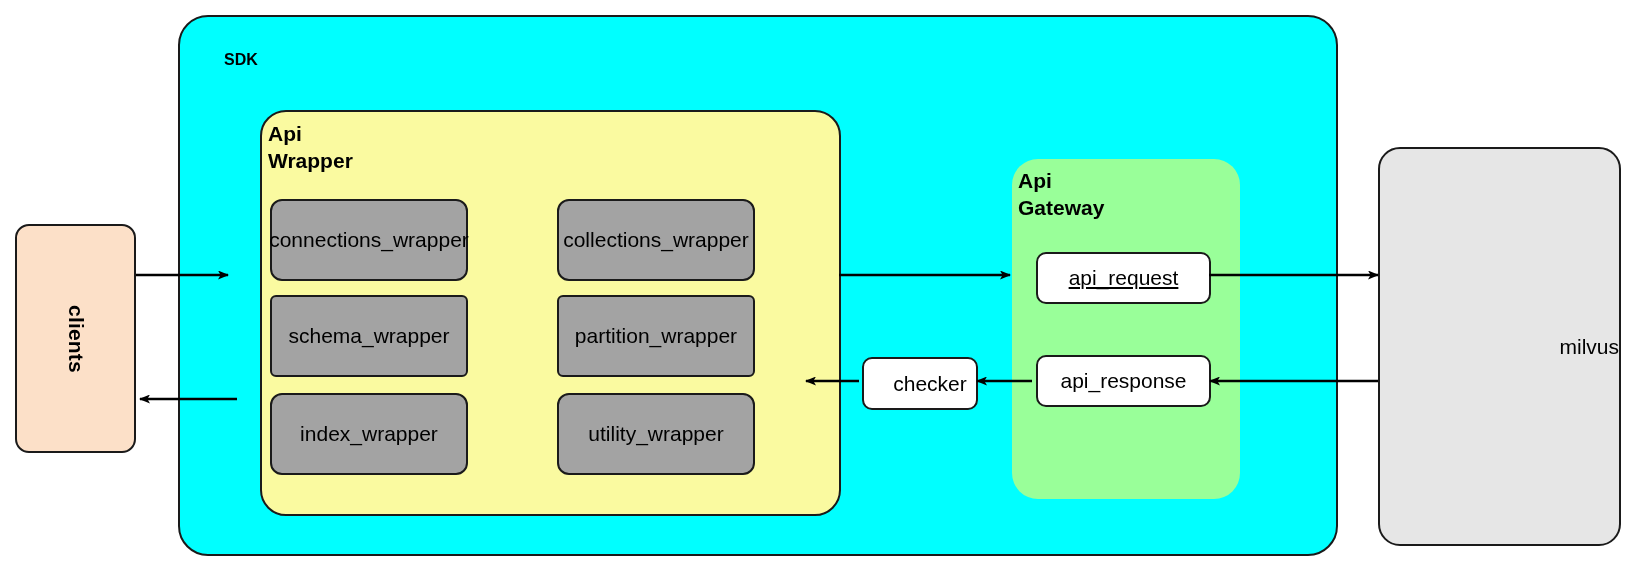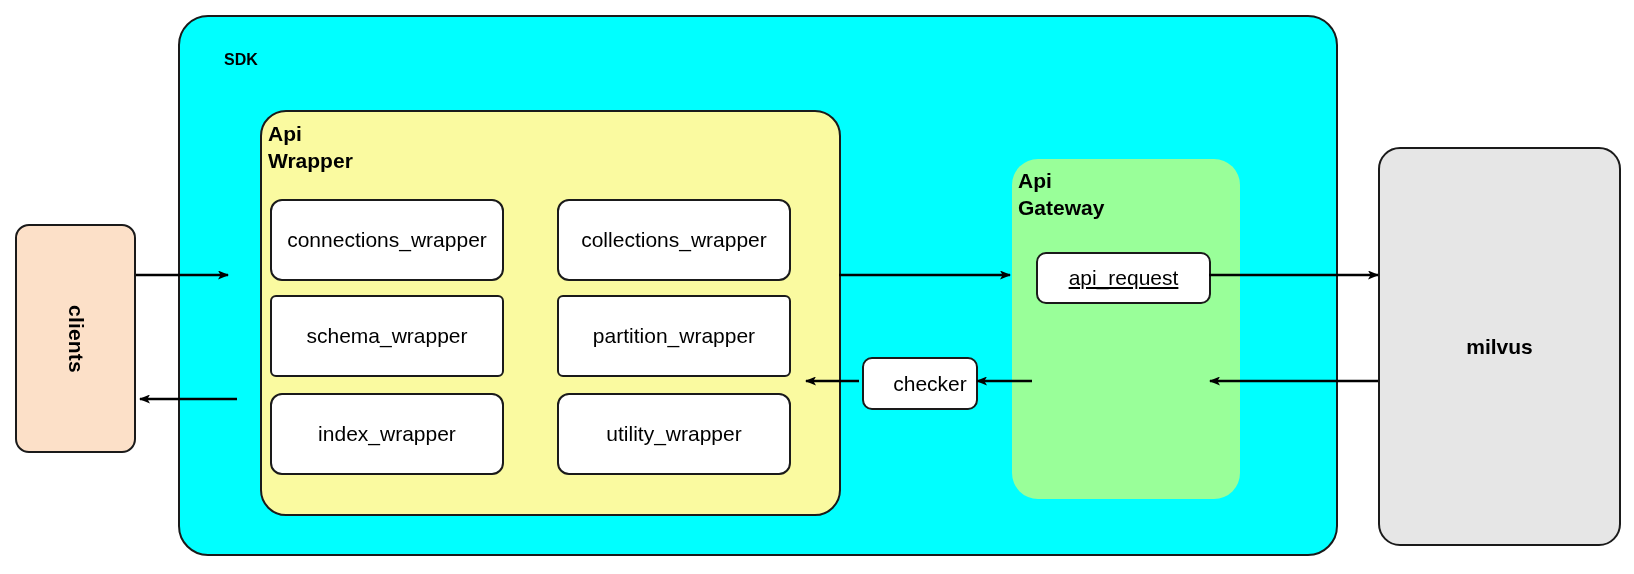--- a/index.html
+++ b/index.html
@@ -90,29 +90,29 @@
     line-height: 1.28;
     color: #000;
     text-align: left;
     white-space: pre-line;
   }
 
   
   .wrapper-box {
     position: absolute;
     box-sizing: border-box;
-    background: #ffffff;
+    background: #a3a3a3;
     border: 2px solid #1a1a1a;
     border-radius: 12px;
     display: flex;
     align-items: center;
     justify-content: center;
     font-size: 21px;
     color: #000;
-    width: 234px;
+    width: 198px;
     height: 82px;
   }
   .col1 { left: 8px; }
   .col2 { left: 295px; }
   .row1 { top: 87px; }
   .row2 { top: 183px; border-radius: 6px; }
   .row3 { top: 281px; text-align: right; }
 
   
   #checker {
@@ -167,21 +167,22 @@
 
   
   #milvus {
     left: 1378px;
     top: 147px;
     width: 243px;
     height: 399px;
     background: #e6e6e6;
     border-radius: 22px;
     font-size: 21px;
-    font-weight: bold;
+    font-weight: normal;
+    justify-content: flex-end;
   }
 
   
   .arrow-svg {
     position: absolute;
     left: 0;
     top: 0;
     width: 1634px;
     height: 574px;
     pointer-events: none;
@@ -234,20 +235,23 @@
       <span>checker</span>
     </div>
 
     <div class="node" id="api-gateway" style="left:832px; top:142px;">
       <div id="api-gateway-label">Api
 Gateway</div>
 
       <div class="gw-box" id="api-request">
         <span>api_request</span>
       </div>
+      <div class="gw-box" id="api-response">
+        <span>api_response</span>
+      </div>
     </div>
   </div>
 
   <div class="node bordered" id="milvus">
     <span>milvus</span>
   </div>
 
   <svg class="arrow-svg" viewBox="0 0 1634 574" xmlns="http://www.w3.org/2000/svg">
     <defs>
       <marker id="ah" markerWidth="11" markerHeight="9" refX="10" refY="4.5" orient="auto" markerUnits="userSpaceOnUse">

